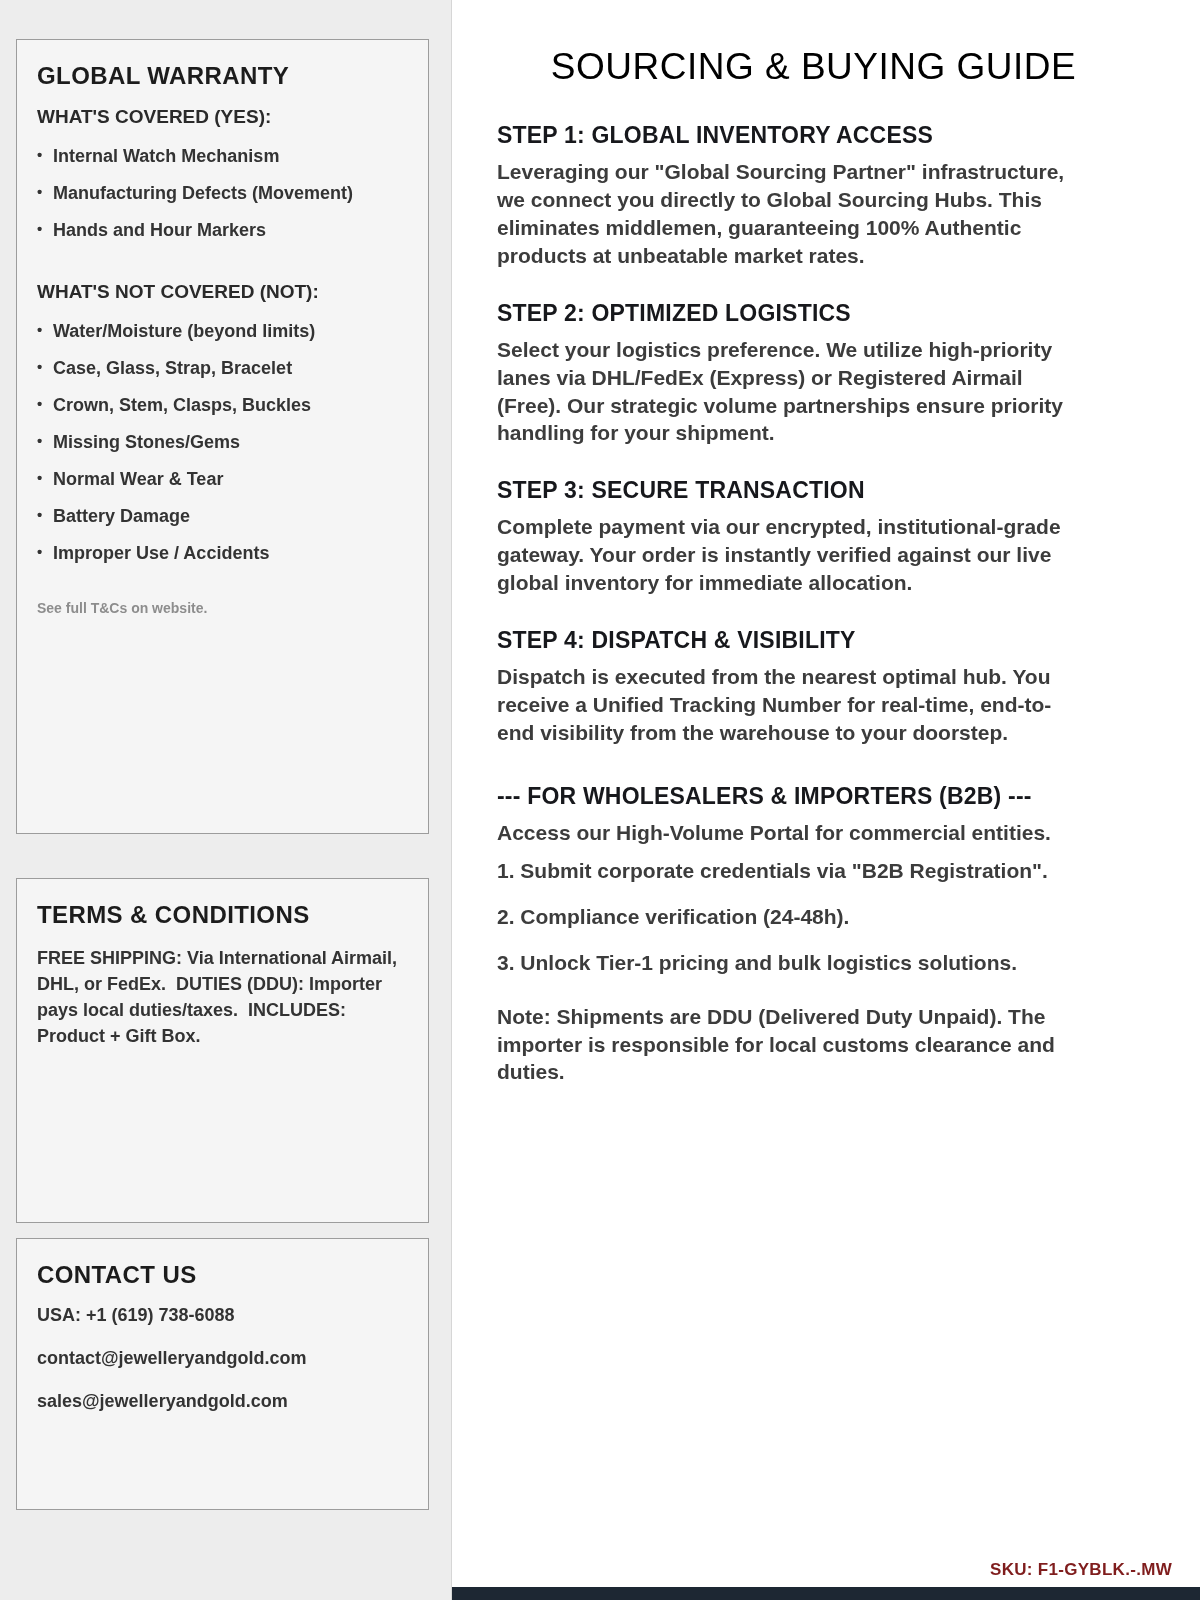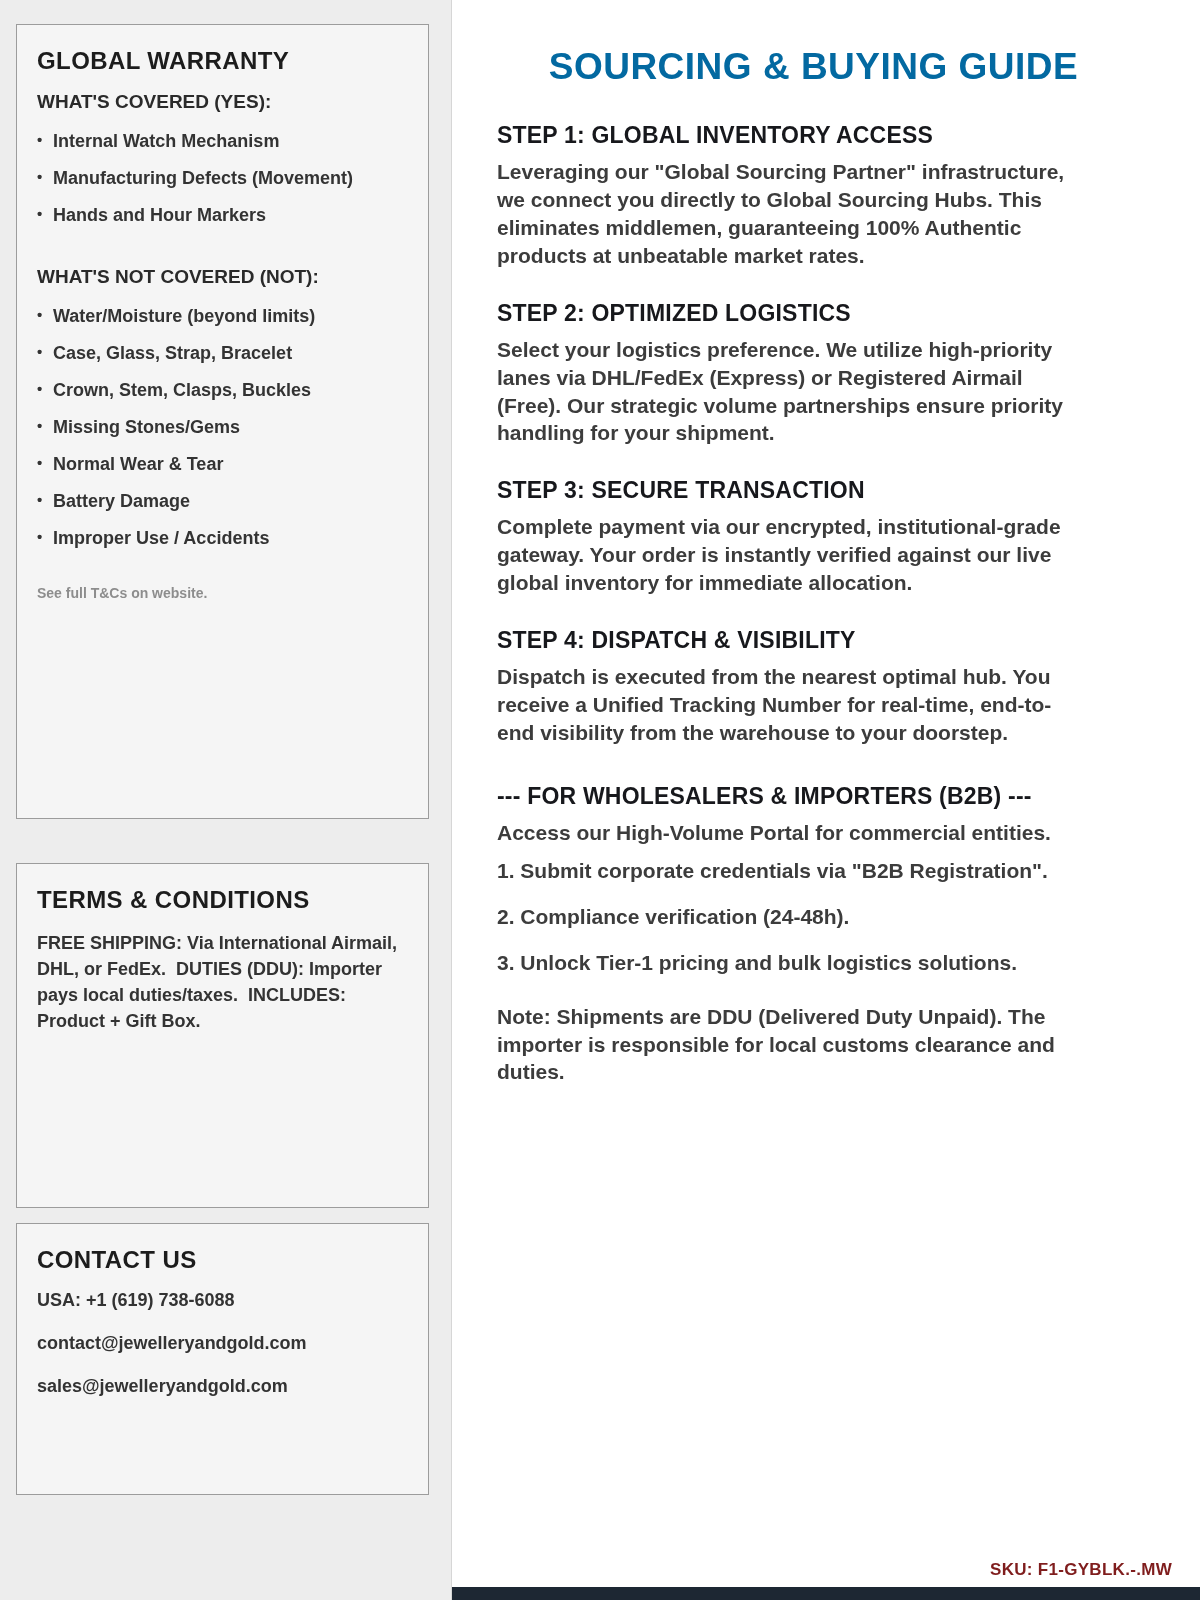--- a/index.html
+++ b/index.html
@@ -17,21 +17,21 @@
     display: flex;
   }
 
   
   .sidebar {
     width: 452px;
     min-width: 452px;
     height: 1600px;
     background: #ededed;
     border-right: 1px solid #d6d6d6;
-    padding: 24px 22px 0 16px;
+    padding: 39px 22px 0 16px;
   }
   .side-box {
     background: #f5f5f5;
     border: 1px solid #9c9c9c;
     padding: 22px 20px;
     overflow: hidden;
   }
   .box-warranty { height: 795px; margin-bottom: 10px; }
   .box-terms    { height: 345px; margin-bottom: 15px; margin-top: 44px; }
   .box-contact  { height: 272px; }
@@ -94,23 +94,23 @@
   
   .main {
     flex: 1;
     padding: 46px 70px 0 45px;
     position: relative;
   }
   .main-title {
     margin: 0 0 34px 0;
     text-align: center;
     font-size: 37px;
-    font-weight: 700;
+    font-weight: 400;
     letter-spacing: 0.5px;
-    color: #0369a1;
+    color: #000000;
   }
   .step-heading {
     margin: 30px 0 9px 0;
     font-size: 23px;
     font-weight: 800;
     letter-spacing: 0.2px;
     color: #17181c;
   }
   .step-heading.first { margin-top: 0; }
   .body-text {

